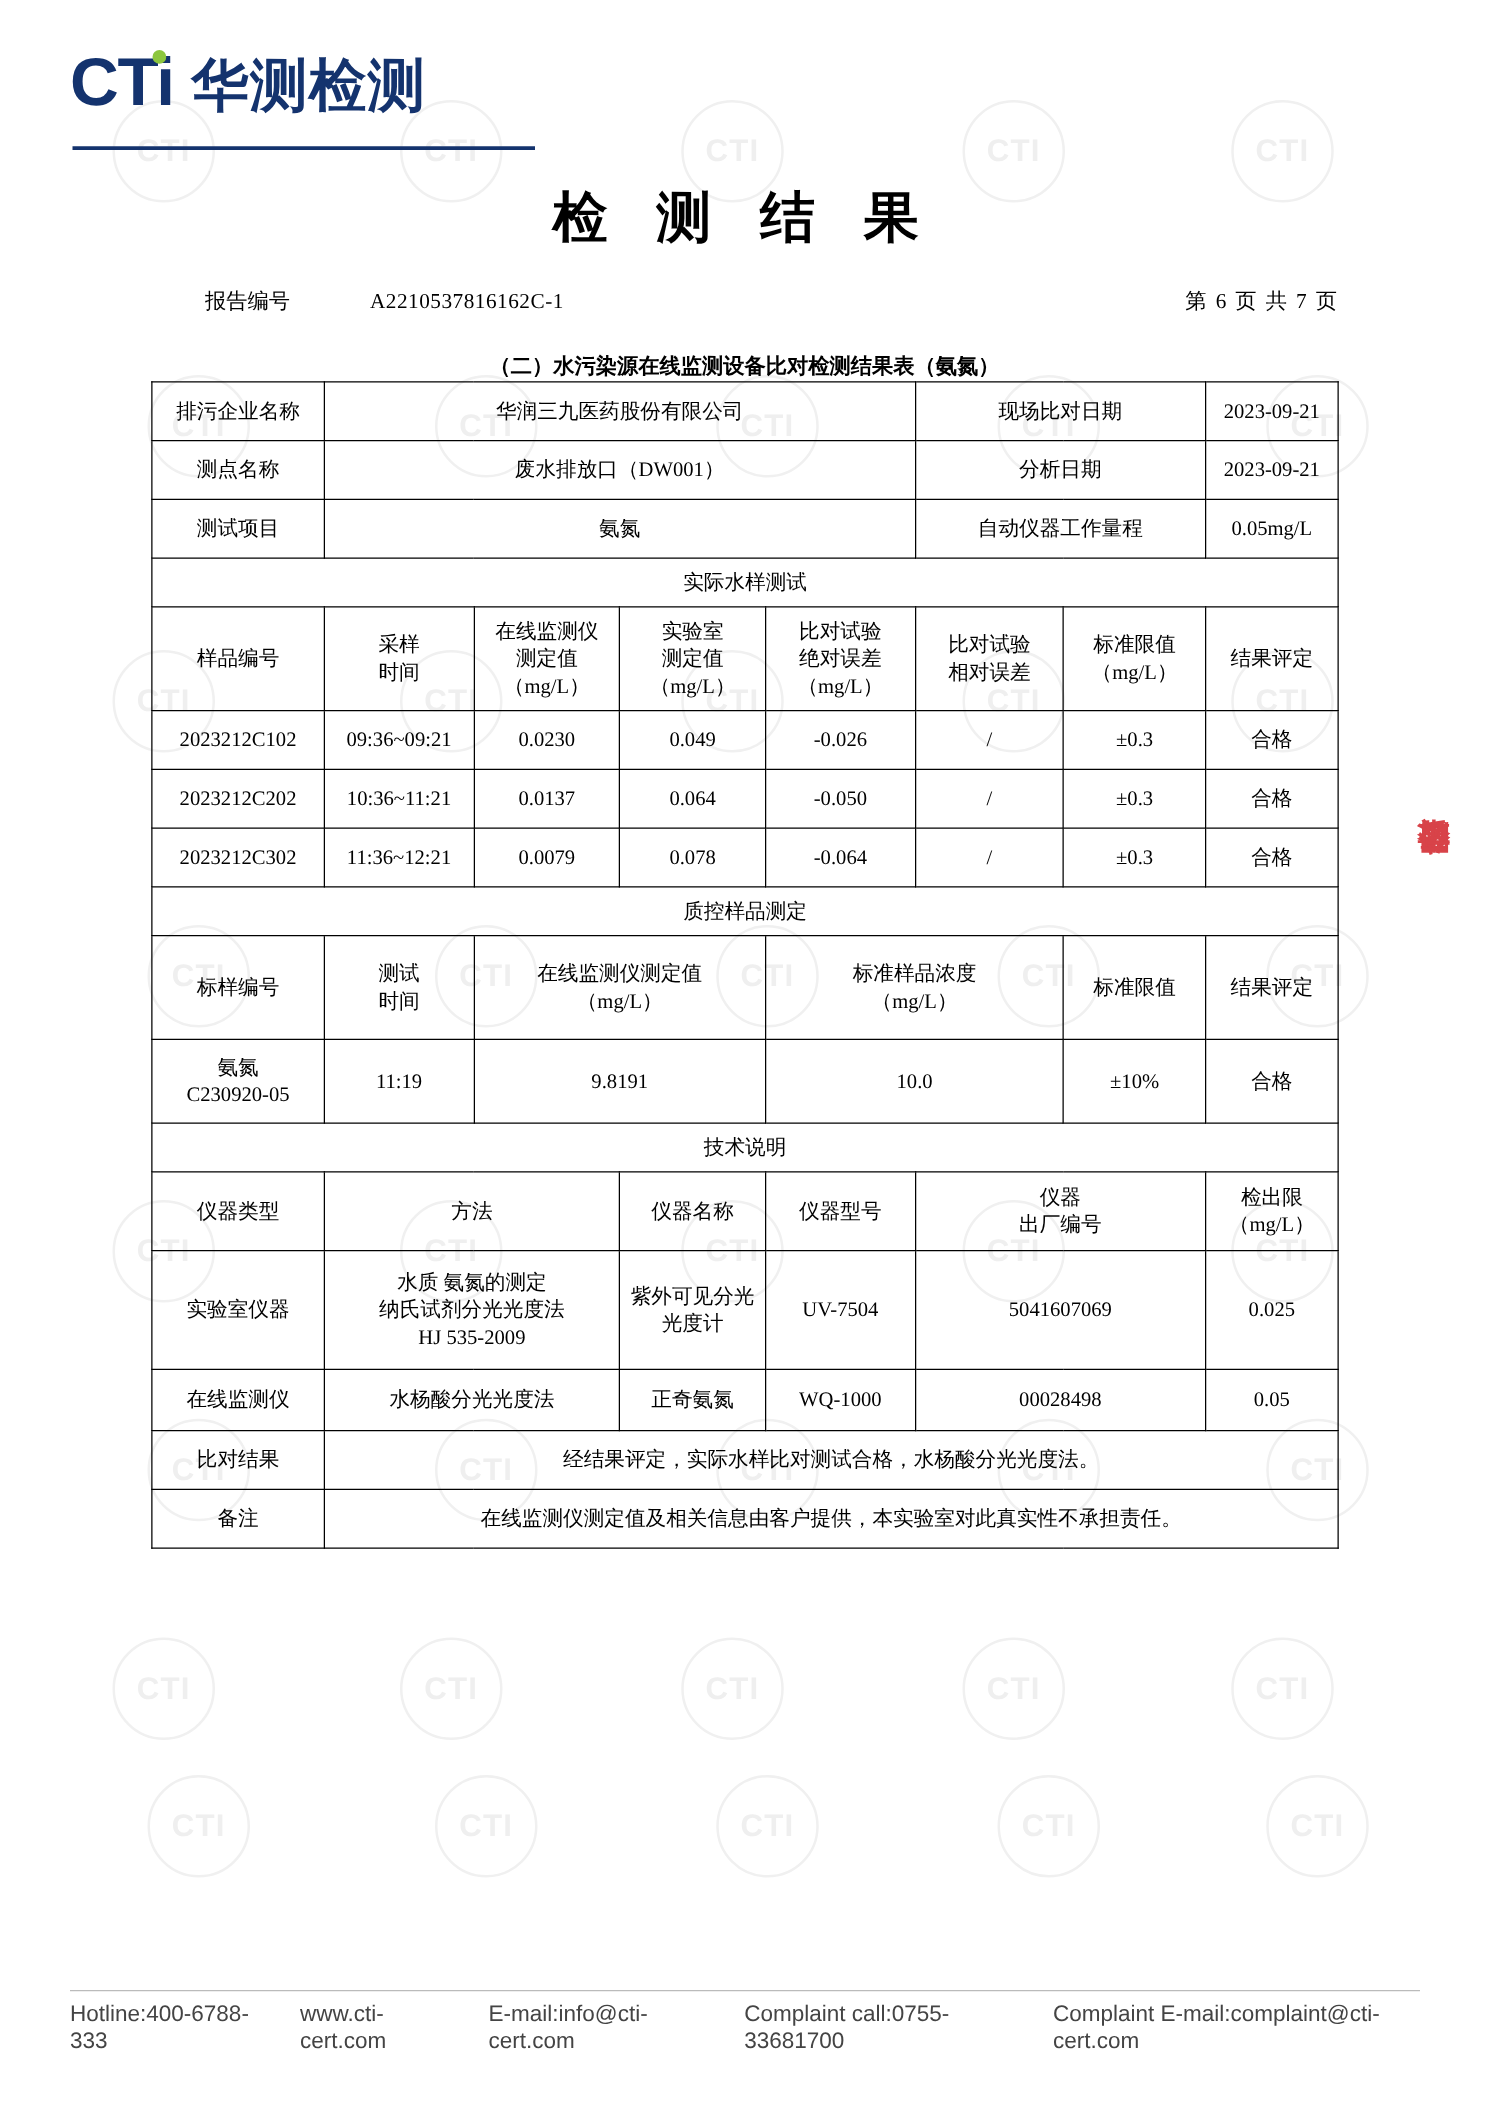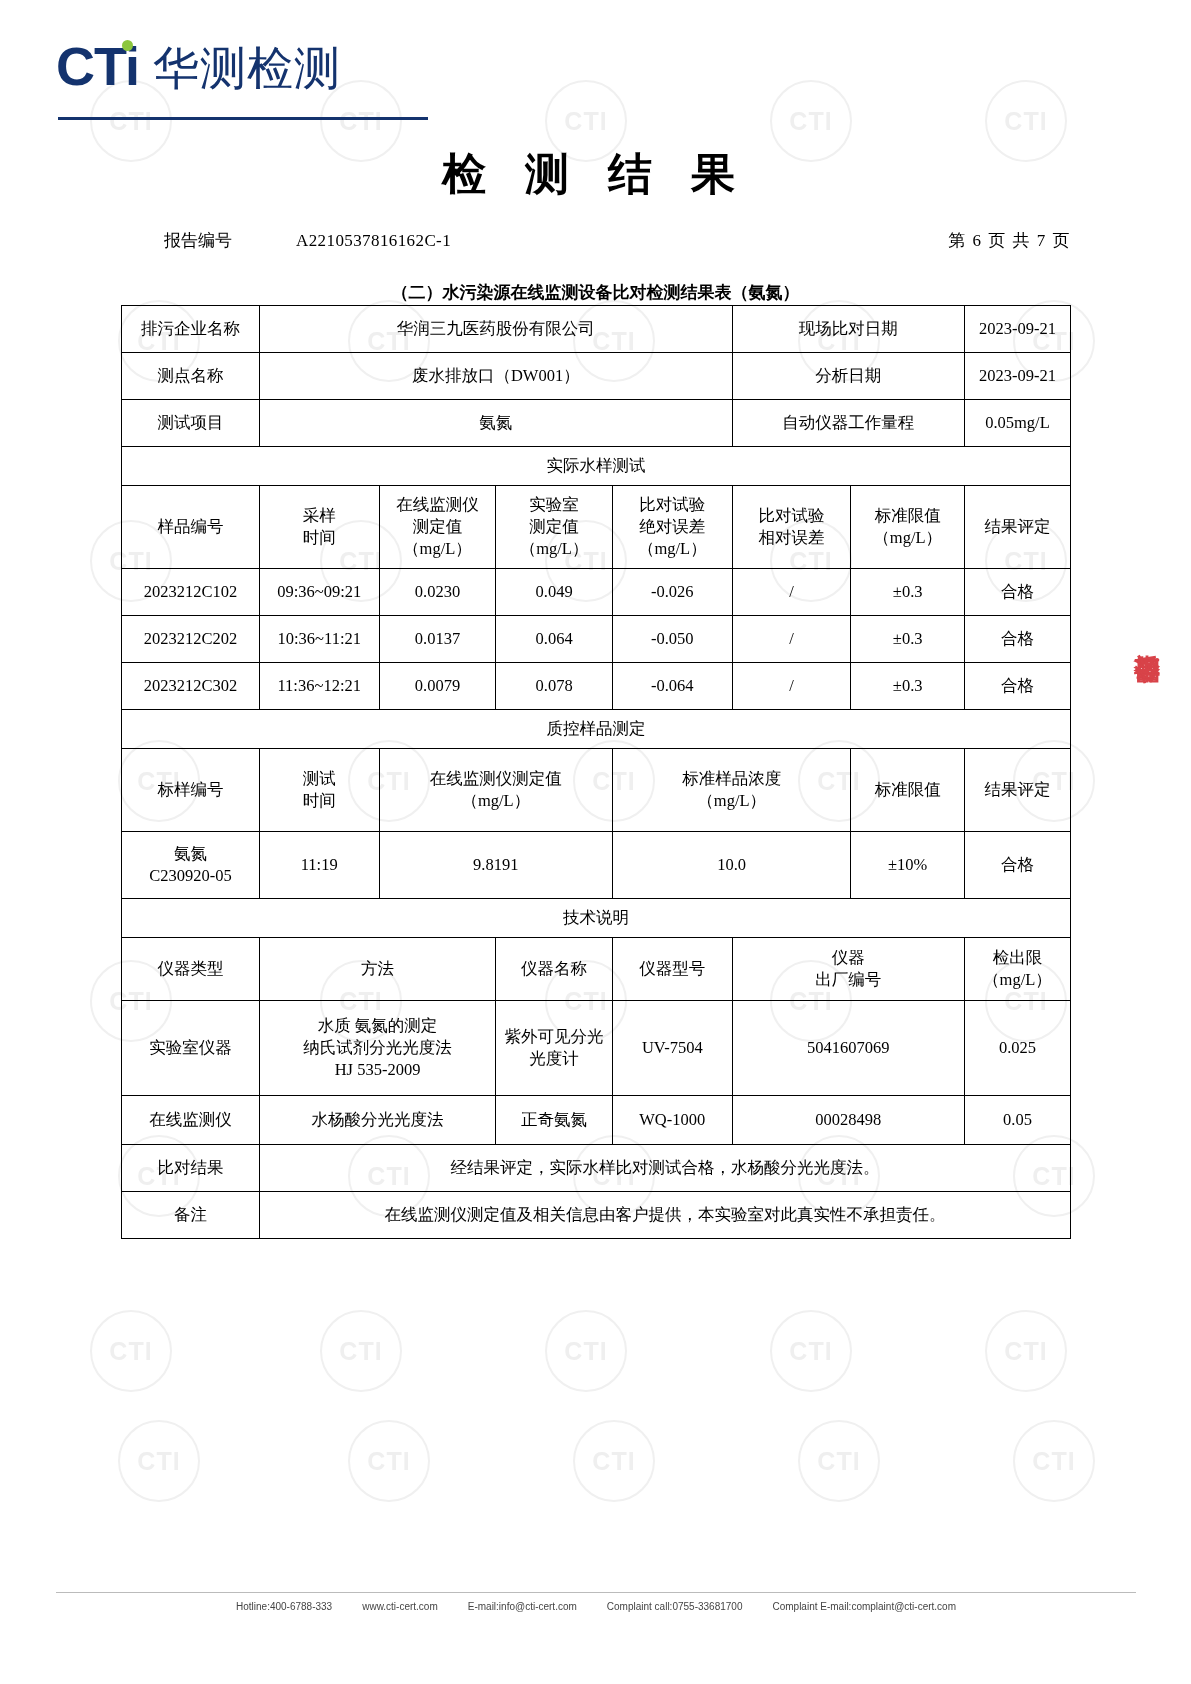--- a/index.html
+++ b/index.html
@@ -65,21 +65,21 @@
     position: absolute;
     width: 11px;
     height: 11px;
     background: #8cc63e;
     border-radius: 50%;
     right: 6px;
     top: -2px;
   }
   .logo-cn {
     font-family: "Liberation Sans", sans-serif;
-    font-weight: normal;
+    font-weight: bold;
     font-size: 46px;
     line-height: 1;
     color: #14336e;
     margin-left: 14px;
     letter-spacing: 1px;
   }
   .logo-rule {
     position: absolute;
     left: 58px;
     top: 117px;
@@ -191,21 +191,21 @@
     z-index: 3;
   }
   .footer {
     position: absolute;
     left: 56px;
     top: 1601px;
     width: 1080px;
     display: flex;
     gap: 30px;
     font-family: "Liberation Sans", sans-serif;
-    font-size: 10px;
+    font-size: 18px;
     color: #444;
     z-index: 3;
     justify-content: center;
   }
 </style>
 </head>
 <body>
 
 <div class="page">
 

